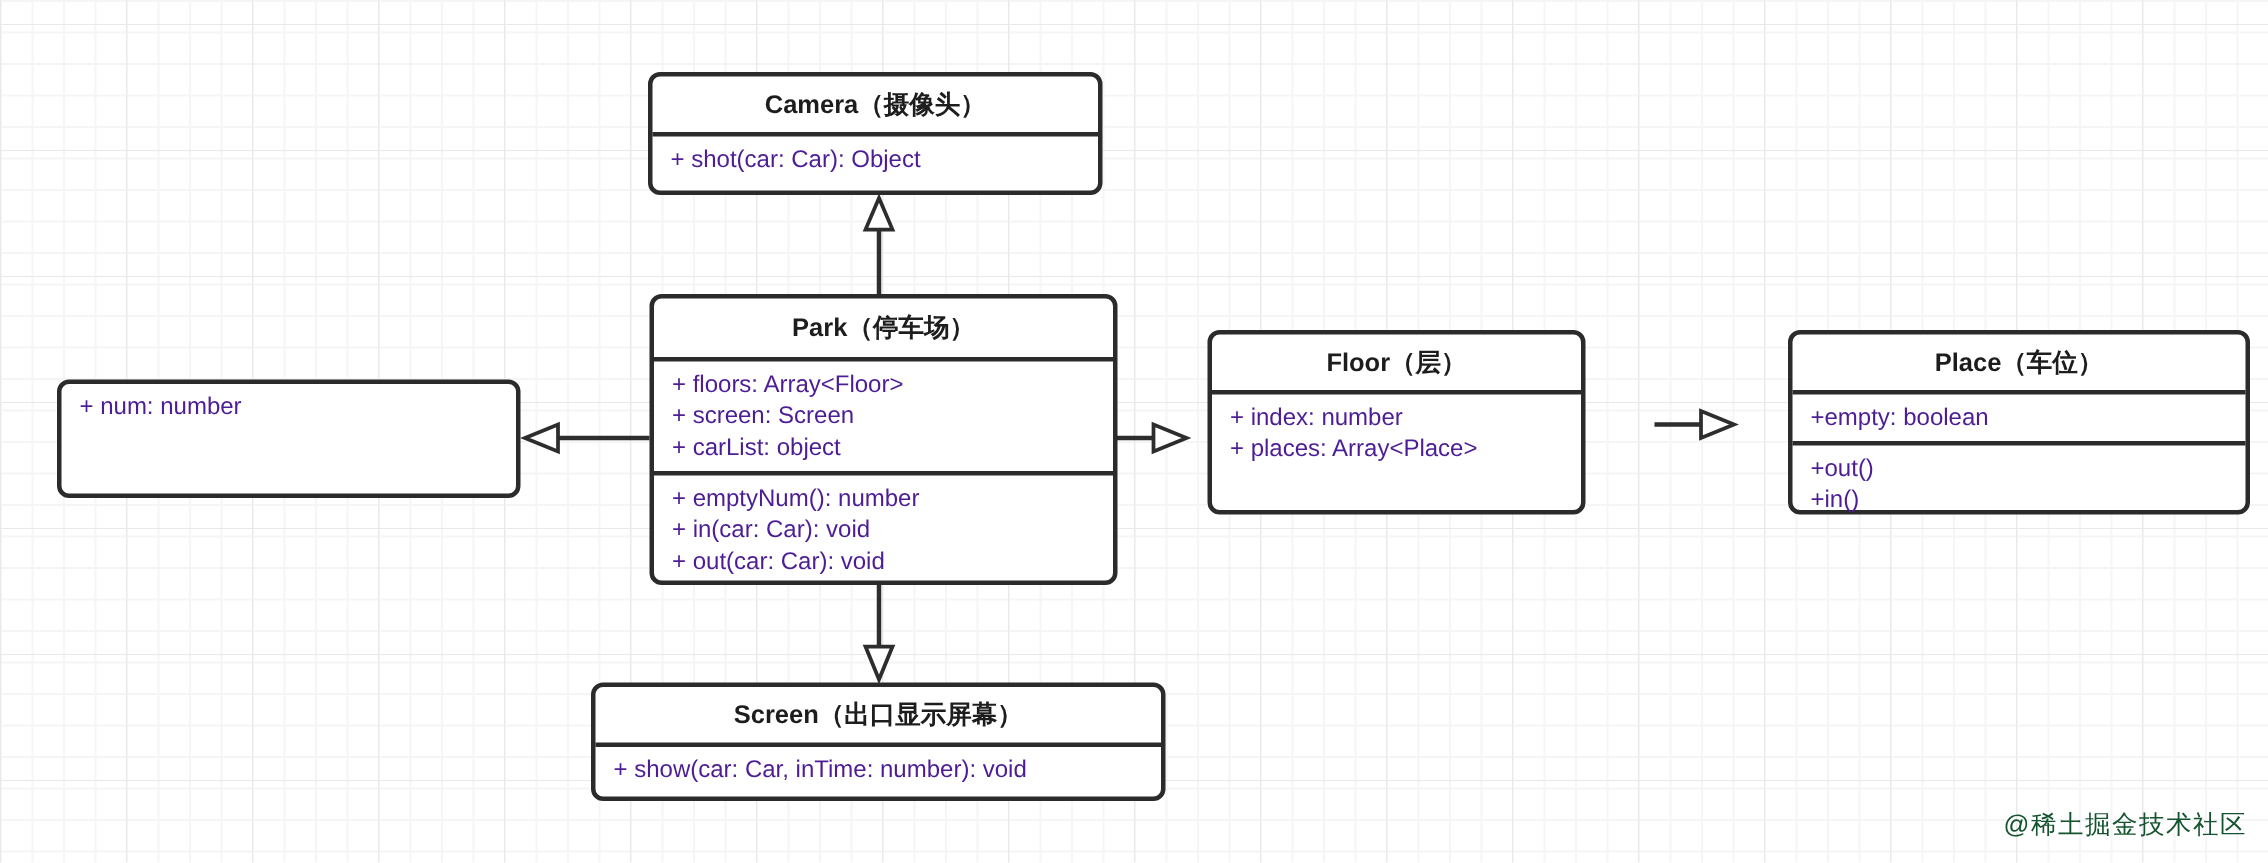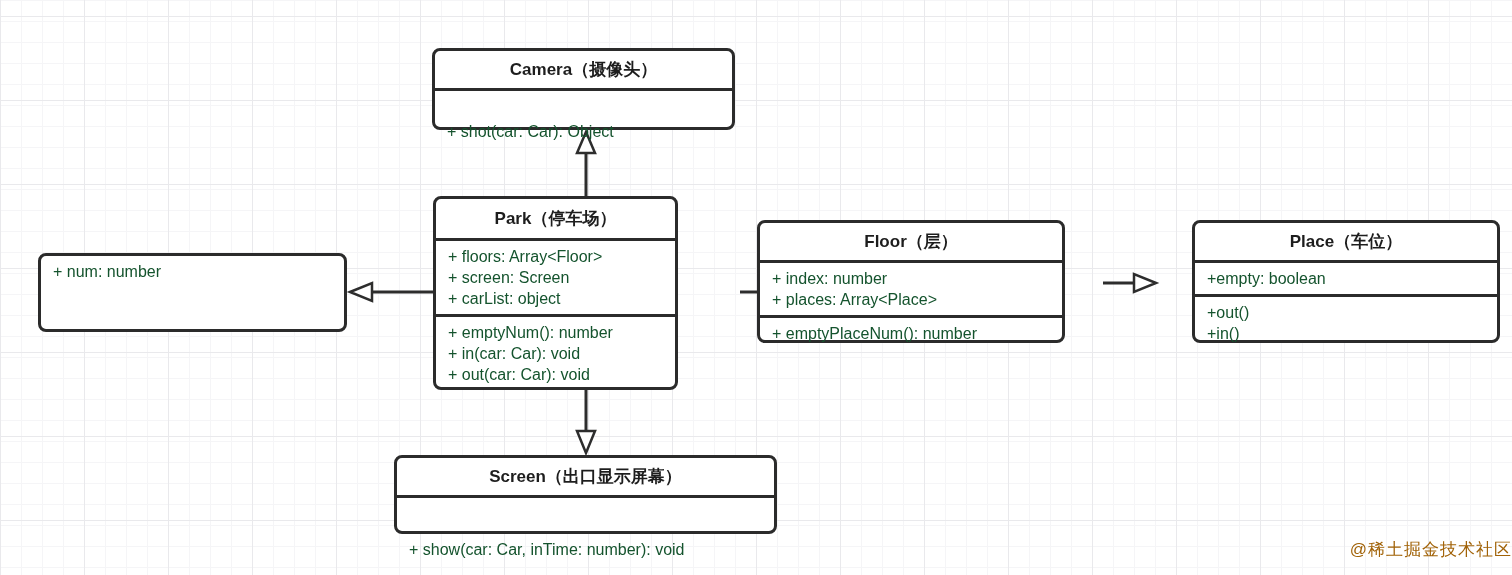--- a/index.html
+++ b/index.html
@@ -42,37 +42,37 @@
   }
   .uml-section {
     padding: 5px 10px 5px 12px;
     flex: 1 1 auto;
   }
   .uml-section.divided { border-top: 3px solid #2b2b2b; }
   .uml-member {
     font-size: 16px;
     line-height: 21px;
     white-space: nowrap;
-    color: #14532d;
+    color: #4c1d95;
   }
   
-  #box-camera { left: 432px; top: 48px;  width: 303px; height: 82px; gap: 25px;  }
-  #box-park   { left: 433px; top: 196px; width: 245px; height: 194px; }
+  #box-camera { left: 432px; top: 48px;  width: 303px; height: 82px;  }
+  #box-park   { left: 433px; top: 196px; width: 312px; height: 194px; }
   #box-car    { left: 38px;  top: 253px; width: 309px; height: 79px;  }
-  #box-floor  { left: 757px; top: 220px; width: 308px; height: 123px; }
+  #box-floor  { left: 805px; top: 220px; width: 252px; height: 123px; }
   #box-place  { left: 1158px;top: 220px; width: 308px; height: 123px; margin-left: 34px; }
-  #box-screen { left: 394px; top: 455px; width: 383px; height: 79px; gap: 36px;  }
+  #box-screen { left: 394px; top: 455px; width: 383px; height: 79px;  }
   #box-camera .uml-title, #box-screen .uml-title, #box-floor .uml-title,
   #box-place .uml-title, #box-car .uml-title { padding: 7px 6px; }
   .watermark {
     position: absolute;
-    right: 0;
+    right: 14px;
     bottom: 14px;
     font-size: 17px;
-    color: #a16207;
+    color: #14532d;
     letter-spacing: 1px;
   }
 </style>
 </head>
 <body>
 
 <svg class="connector-layer" viewBox="0 0 1512 575" xmlns="http://www.w3.org/2000/svg">
 
   <g>
     <line x1="586" y1="196" x2="586" y2="152"></line>
@@ -126,23 +126,20 @@
     <div class="uml-member">+ num: number</div>
   </div>
 </div>
 
 <div class="uml-class" id="box-floor">
   <div class="uml-title">Floor（层）</div>
   <div class="uml-section">
     <div class="uml-member">+ index: number</div>
     <div class="uml-member">+ places: Array&lt;Place&gt;</div>
   </div>
-  <div class="uml-section divided">
-    <div class="uml-member">+ emptyPlaceNum(): number</div>
-  </div>
 </div>
 
 <div class="uml-class" id="box-place">
   <div class="uml-title">Place（车位）</div>
   <div class="uml-section">
     <div class="uml-member">+empty: boolean</div>
   </div>
   <div class="uml-section divided">
     <div class="uml-member">+out()</div>
     <div class="uml-member">+in()</div>

